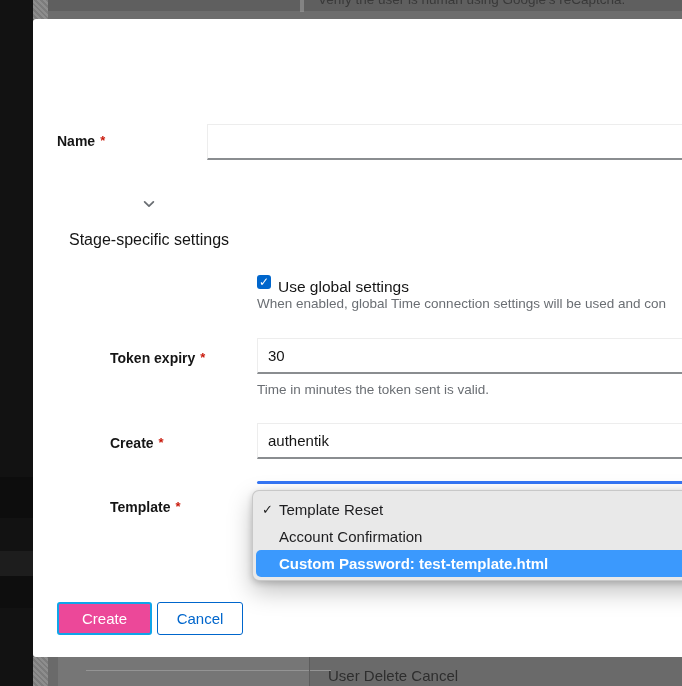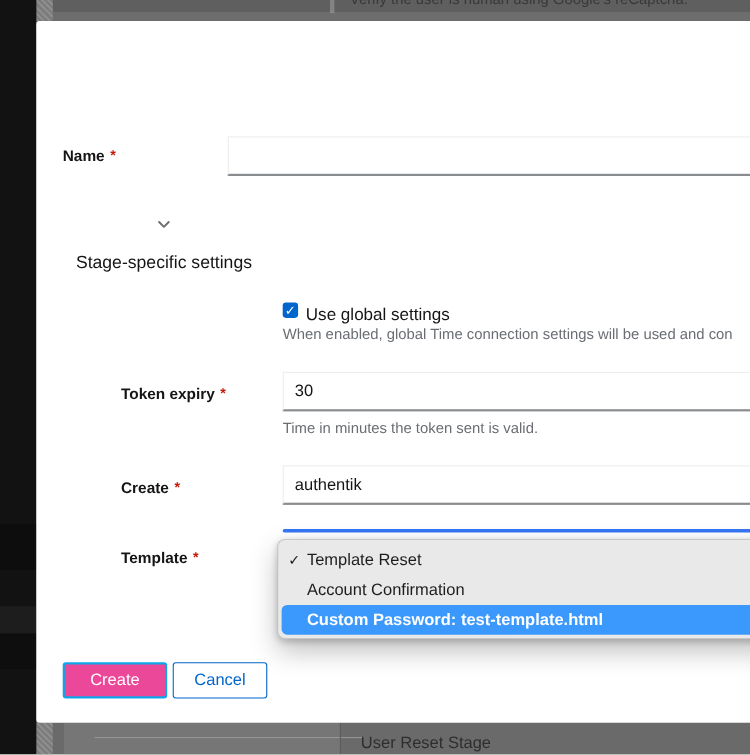--- a/index.html
+++ b/index.html
@@ -95,21 +95,21 @@
     <div class="card-edge"></div>
     <div class="bg-text">Verify the user is human using Google's reCaptcha.</div>
   </div>
   <div class="backdrop-patch-top"></div>
 
   <div class="backdrop-bottom">
     <div class="cell">
       <div class="cell-line"></div>
     </div>
     <div class="col-divider"></div>
-    <div class="bg-text">User Reset Stage</div>
+    <div class="bg-text">User Delete Cancel</div>
   </div>
   <div class="backdrop-patch-bottom"></div>
 
   <div class="sidebar">
     <div class="band1"></div>
     <div class="band2"></div>
     <div class="band3"></div>
   </div>
 
   <div class="modal">

